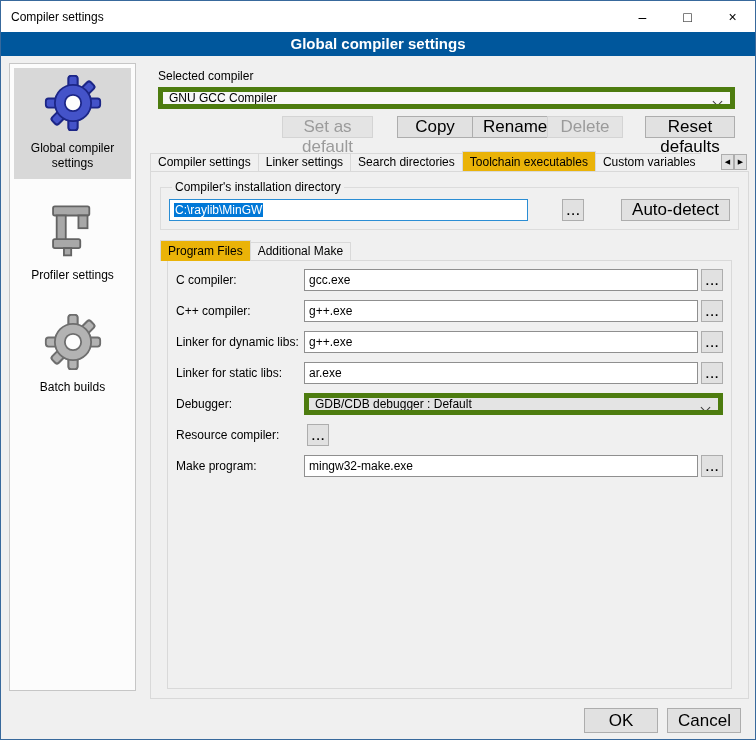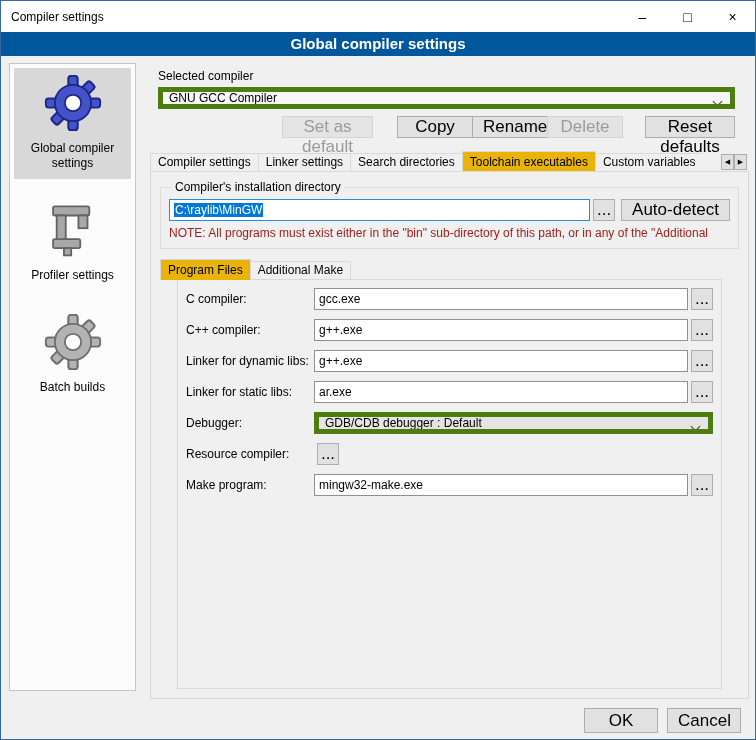--- a/index.html
+++ b/index.html
@@ -101,35 +101,35 @@
     font-size: 7px; line-height: 14px; font-family: inherit; cursor: default;
   }
   
   .tabpage {
     position: relative; z-index: 1;
     border: 1px solid #d9d9d9; background: #f0f0f0;
     height: 528px; display: flex; flex-direction: column;
   }
   .groupbox { margin: 8px 9px 0; border: 1px solid #dcdcdc; padding: 5px 8px 8px; }
   .groupbox legend { padding: 0 3px; margin-left: 3px; }
-  .dir-row { display: flex; align-items: center; }
+  .dir-row { display: flex; align-items: center; gap: 31px; }
   .text-input {
     flex: 1; height: 22px; border: 1px solid #8f8f8f; background: #fff;
     display: flex; align-items: center; padding: 0 4px;
     overflow: hidden; white-space: nowrap; cursor: text;
   }
   .text-input.focused { border-color: #2a8dd4; }
   .selection { background: #0078d7; color: #fff; padding: 0 1px; }
   .browse-btn { width: 22px; min-width: 22px; height: 22px; margin-left: 3px; padding: 0; }
   .autodetect-btn { margin-left: 6px; }
   .note { margin-top: 5px; color: #9c211b; white-space: nowrap; overflow: hidden; }
   
   .subtabs { position: relative; z-index: 2; display: flex; height: 20px; margin: 10px 9px 0; }
   .subpage {
-    flex: 1; margin: 0 26px 9px;
+    flex: 1; margin: 0 16px 9px;
     border: 1px solid #d9d9d9; background: #f0f0f0;
     padding: 8px 8px 0;
   }
   .form-row { display: flex; align-items: center; height: 22px; margin-bottom: 9px; }
   .form-row .flabel { width: 128px; flex: none; }
   .form-row .combo { flex: 1; }
   
   .footer { position: absolute; right: 14px; top: 707px; display: flex; }
   .footer .btn { width: 74px; height: 25px; margin-left: 9px; }
 </style>
@@ -235,21 +235,20 @@
 
       <fieldset class="groupbox">
         <legend>Compiler's installation directory</legend>
         <div class="dir-row">
           <div class="text-input focused">
             <span class="selection">C:\raylib\MinGW</span>
           </div>
           <button class="btn browse-btn">...</button>
           <button class="btn autodetect-btn">Auto-detect</button>
         </div>
-        <div class="note">NOTE: All programs must exist either in the "bin" sub-directory of this path, or in any of the "Additional</div>
       </fieldset>
 
       <div class="subtabs">
         <div class="tab active">Program Files</div>
         <div class="tab">Additional Make</div>
       </div>
 
       <div class="subpage">
 
         <div class="form-row">

